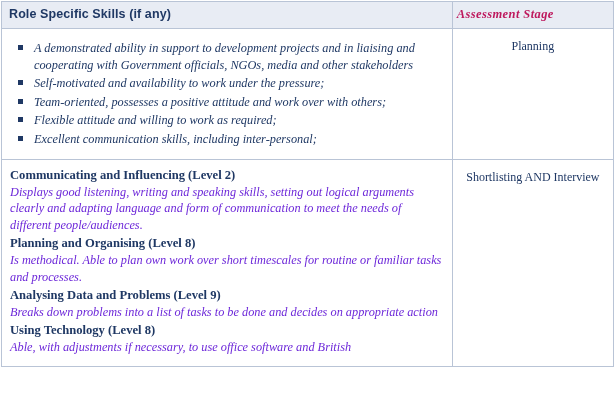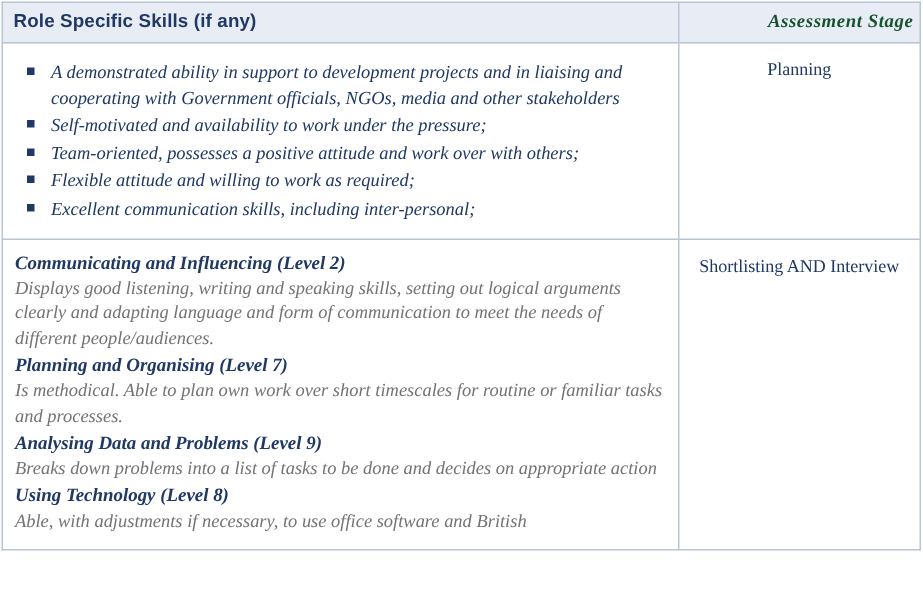--- a/index.html
+++ b/index.html
@@ -44,22 +44,22 @@
     font-size: 12.5px;
     color: #1f3864;
     padding: 5px 0 5px 7px;
     letter-spacing: 0.1px;
   }
   .hdr-stage {
     font-family: "Liberation Serif", serif;
     font-style: italic;
     font-weight: bold;
     font-size: 12.5px;
-    color: #14532d;
-    text-align: right;
+    color: #be185d;
+    text-align: left;
     padding: 5px 4px;
     letter-spacing: 0.4px;
   }
 
   .body-cell {
     padding: 7px 8px 8px 8px;
   }
   .stage-cell {
     padding: 9px 6px 8px 6px;
     text-align: center;
@@ -93,31 +93,30 @@
     height: 5px;
     background: #1f3864;
   }
 
   .skill-block {
     margin-bottom: 2px;
   }
   .skill-title {
     font-family: "Liberation Serif", serif;
     font-weight: bold;
-    font-style: italic;
     font-size: 12.6px;
     line-height: 17px;
     color: #1f3864;
   }
   .skill-desc {
     font-family: "Liberation Serif", serif;
     font-style: italic;
     font-size: 12.3px;
     line-height: 16.4px;
-    color: #737373;
+    color: #6d28d9;
   }
   .justify { text-align: left; }
 </style>
 </head>
 <body>
 
 <div class="doc">
 
   <table class="grid">
     <colgroup>
@@ -154,21 +153,21 @@
 
 
       <tr>
         <td>
           <div class="body-cell">
             <div class="skill-block">
               <div class="skill-title">Communicating and Influencing (Level 2)</div>
               <div class="skill-desc justify">Displays good listening, writing and speaking skills, setting out logical arguments clearly and adapting language and form of communication to meet the needs of different people/audiences.</div>
             </div>
             <div class="skill-block">
-              <div class="skill-title">Planning  and Organising (Level 7)</div>
+              <div class="skill-title">Planning  and Organising (Level 8)</div>
               <div class="skill-desc justify">Is methodical. Able to plan own work over short timescales for routine or familiar tasks and processes.</div>
             </div>
             <div class="skill-block">
               <div class="skill-title">Analysing Data and Problems (Level 9)</div>
               <div class="skill-desc justify">Breaks down problems into a list of tasks to be done and decides on appropriate action</div>
             </div>
             <div class="skill-block">
               <div class="skill-title">Using Technology (Level 8)</div>
               <div class="skill-desc justify">Able, with adjustments if necessary, to use office software and British</div>
             </div>

